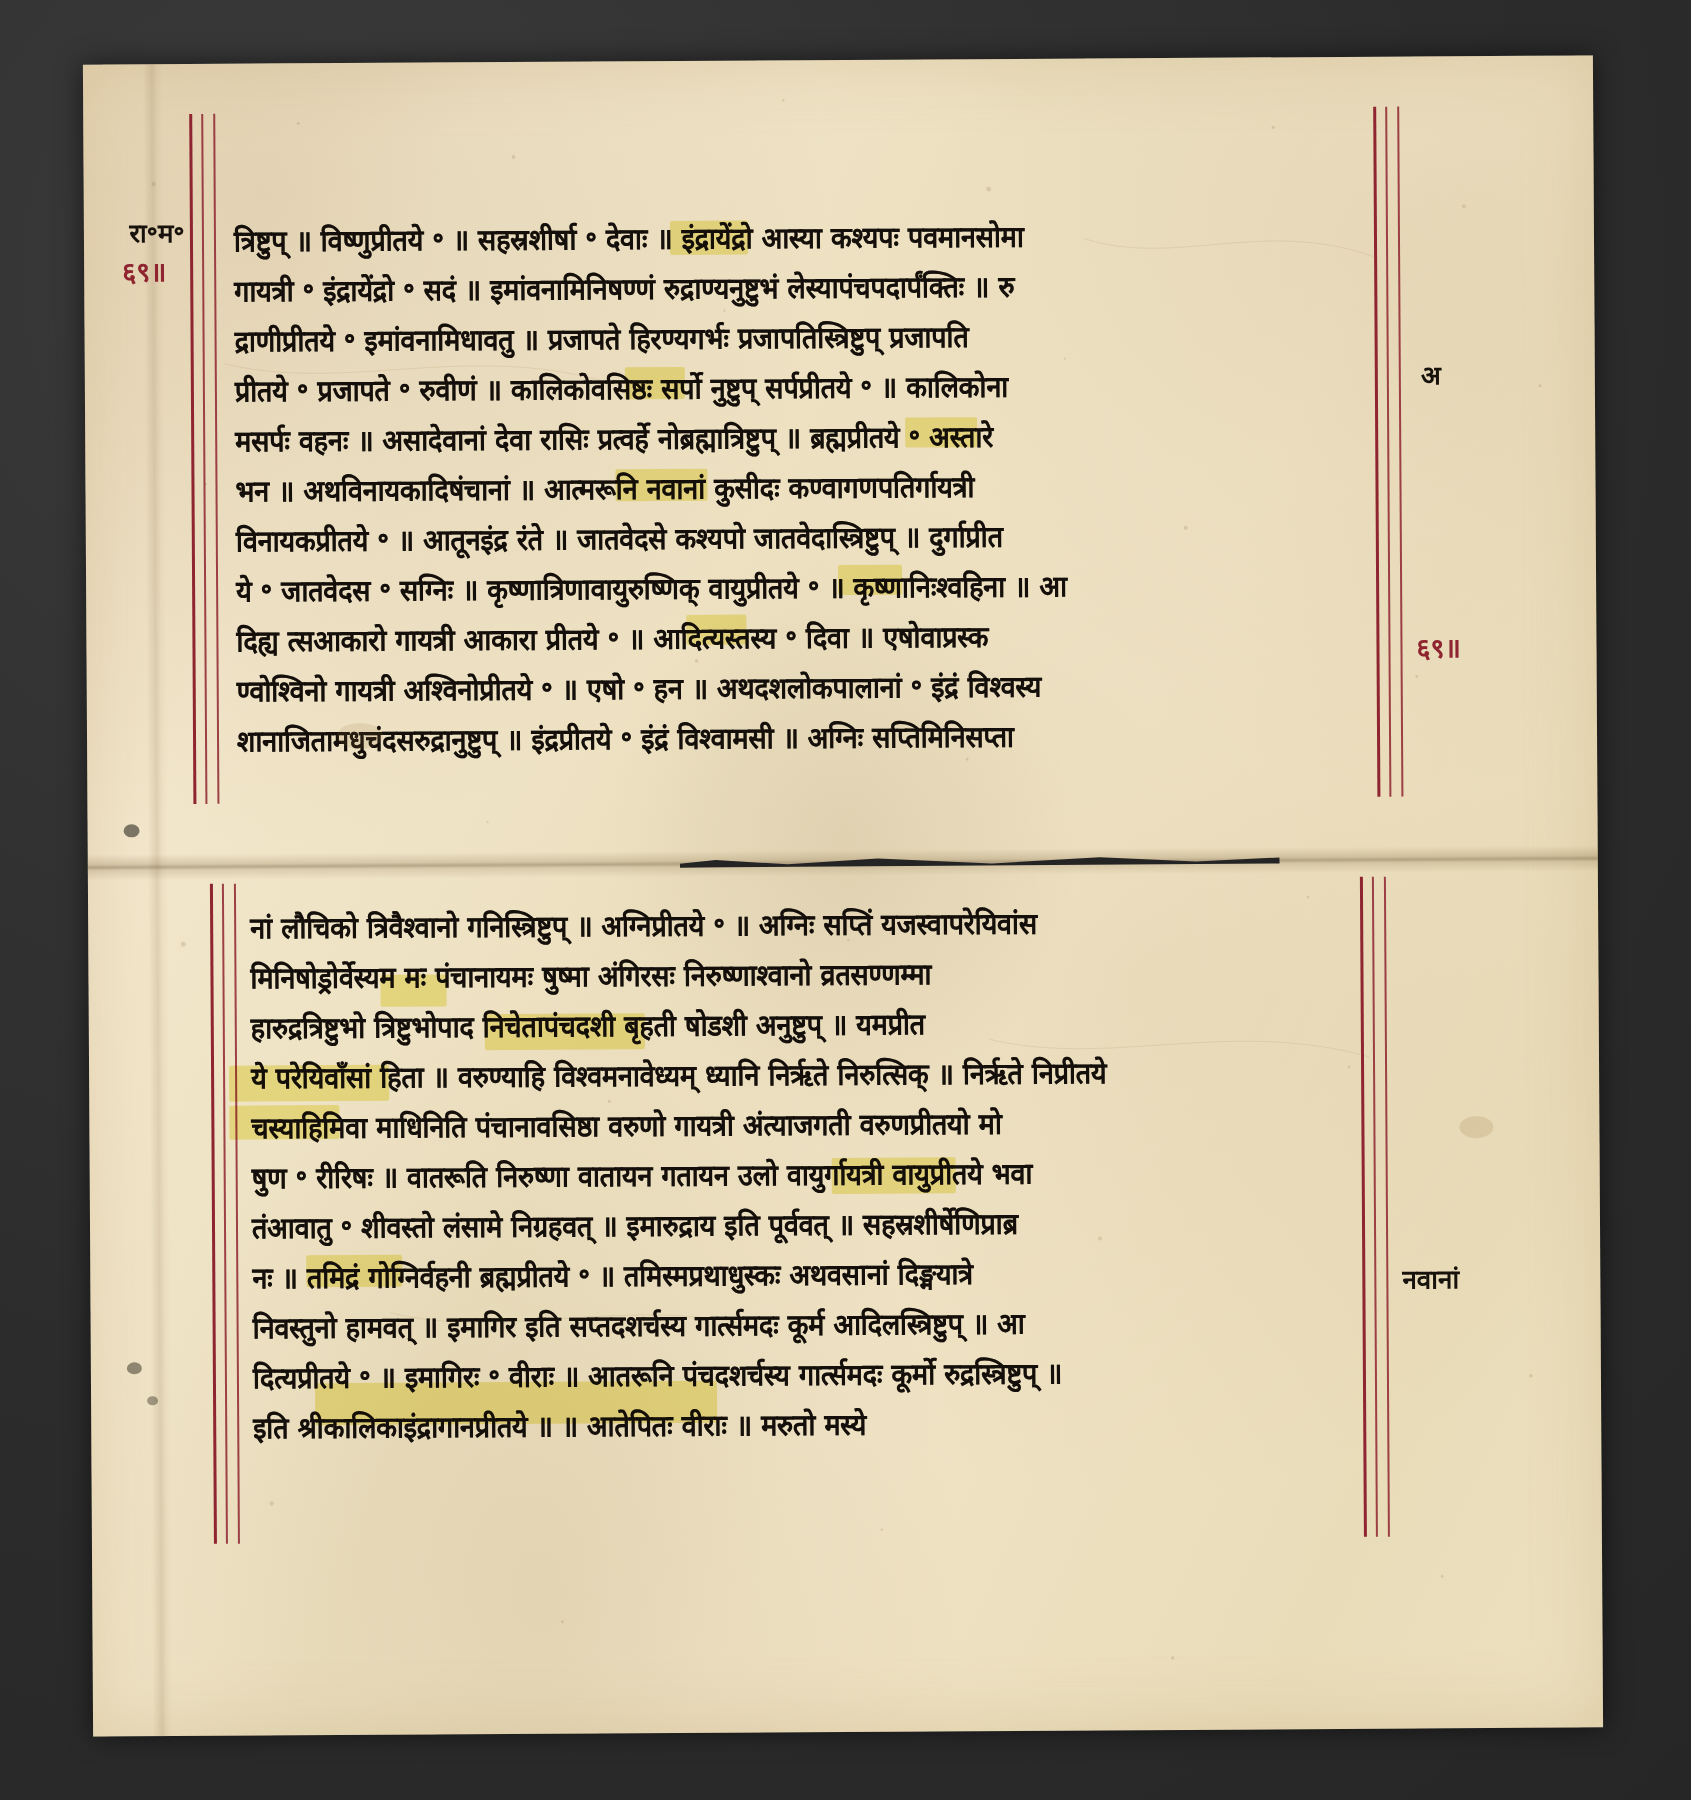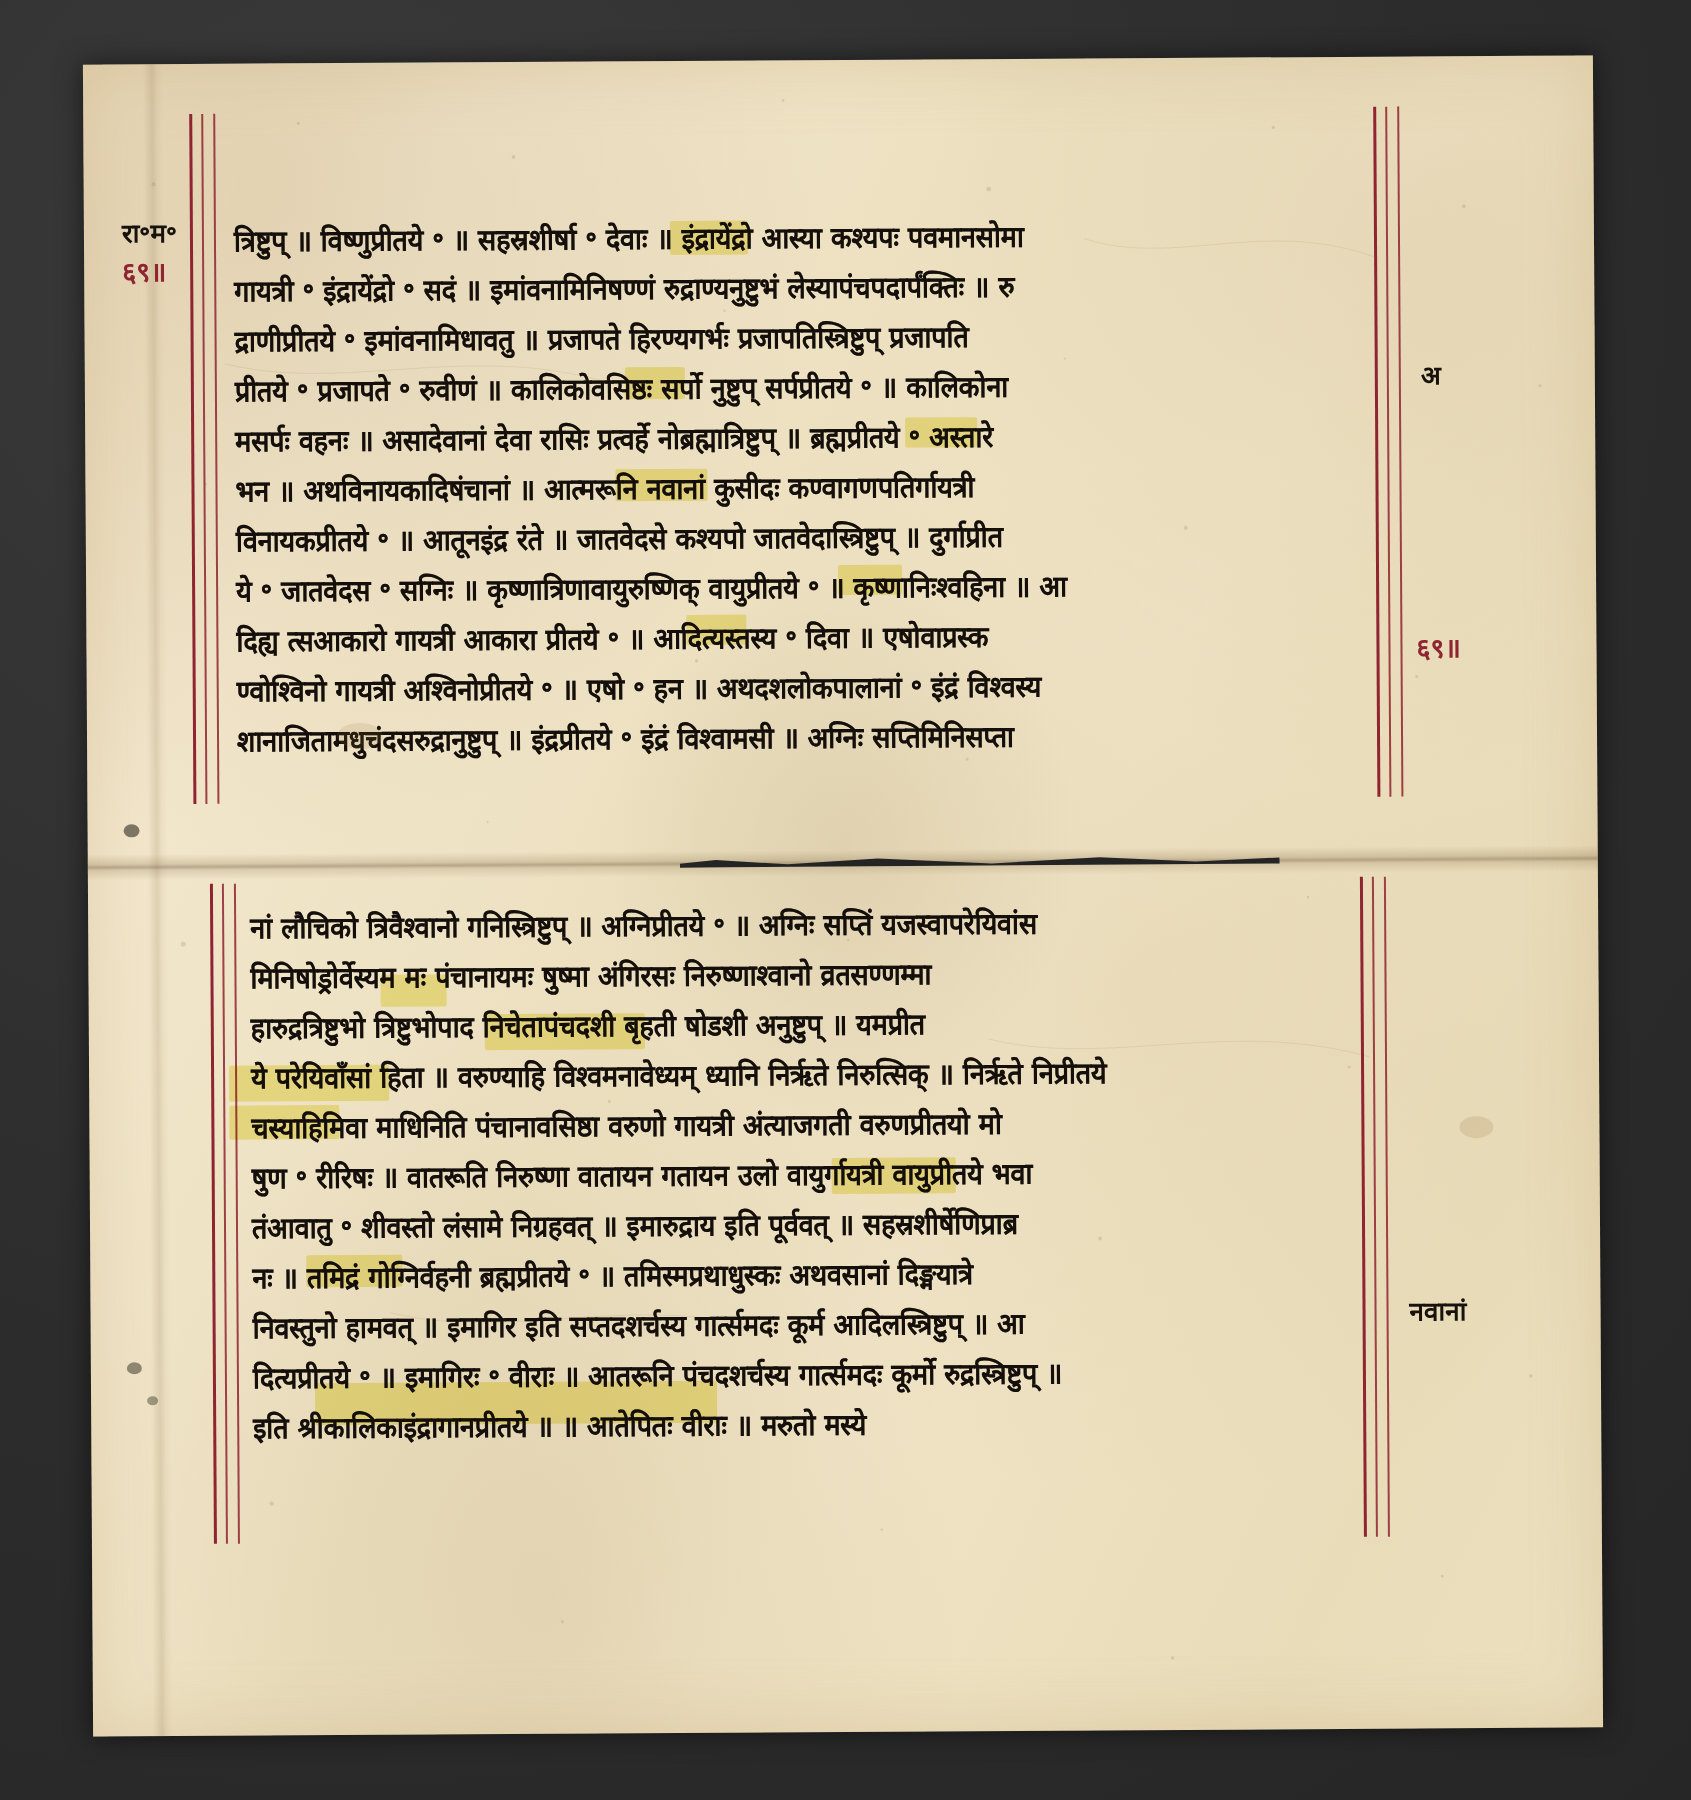--- a/index.html
+++ b/index.html
@@ -131,20 +131,21 @@
     font-weight: 700;
     color: #8e2530;
     line-height: 44px;
     font-family: "DejaVu Sans", sans-serif;
   }
   .marginword {
     font-size: 26px;
     font-weight: 700;
     color: #17120c;
     font-family: "DejaVu Sans", sans-serif;
+    text-align: center;
   }
 
   
   .hl {
     position: absolute;
     background: rgba(232, 222, 70, 0.50);
     mix-blend-mode: multiply;
     border-radius: 2px;
     pointer-events: none;
   }
@@ -249,21 +250,21 @@
     <div class="hl" style="left:586px; top:160px; width:78px; height:34px;"></div>
     <div class="hl" style="left:540px; top:306px; width:60px; height:32px;"></div>
     <div class="hl" style="left:820px; top:358px; width:72px; height:30px;"></div>
     <div class="hl" style="left:530px; top:408px; width:92px; height:32px;"></div>
     <div class="hl" style="left:752px; top:505px; width:64px; height:30px;"></div>
     <div class="hl" style="left:600px; top:554px; width:60px; height:30px;"></div>
 
     <div id="fold"></div>
     <div id="tear"></div>
 
-    <div class="panel" style="left:1312px; top:1236px;margin-left:7px;">
+    <div class="panel" style="left:1312px; top:1204px;">
       <div class="marginword">नवानां</div>
     </div>
 
     <div class="panel" style="left:162px; top:840px; width:1110px;">
       <div class="line devline">नां लौचिको त्रिवैश्वानो गनिस्त्रिष्टुप् ॥ अग्निप्रीतये ॰ ॥ अग्निः सप्तिं यजस्वापरेयिवांस</div>
       <div class="line devline">मिनिषोड्रोर्वेस्यम मः पंचानायमः षुष्मा अंगिरसः निरुष्णाश्वानो व्रतसण्णम्मा</div>
       <div class="line devline">हारुद्रत्रिष्टुभो त्रिष्टुभोपाद निचेतापंचदशी बृहती षोडशी अनुष्टुप् ॥ यमप्रीत</div>
       <div class="line devline">ये परेयिवाँसां हिता ॥ वरुण्याहि विश्वमनावेध्यम् ध्यानि निर्ऋते निरुत्सिक् ॥ निर्ऋते निप्रीतये</div>
       <div class="line devline">चस्याहिमिवा माधिनिति पंचानावसिष्ठा वरुणो गायत्री अंत्याजगती वरुणप्रीतयो मो</div>
       <div class="line devline">षुण ॰ रीरिषः ॥ वातरूति निरुष्णा वातायन गतायन उलो वायुर्गायत्री वायुप्रीतये भवा</div>

